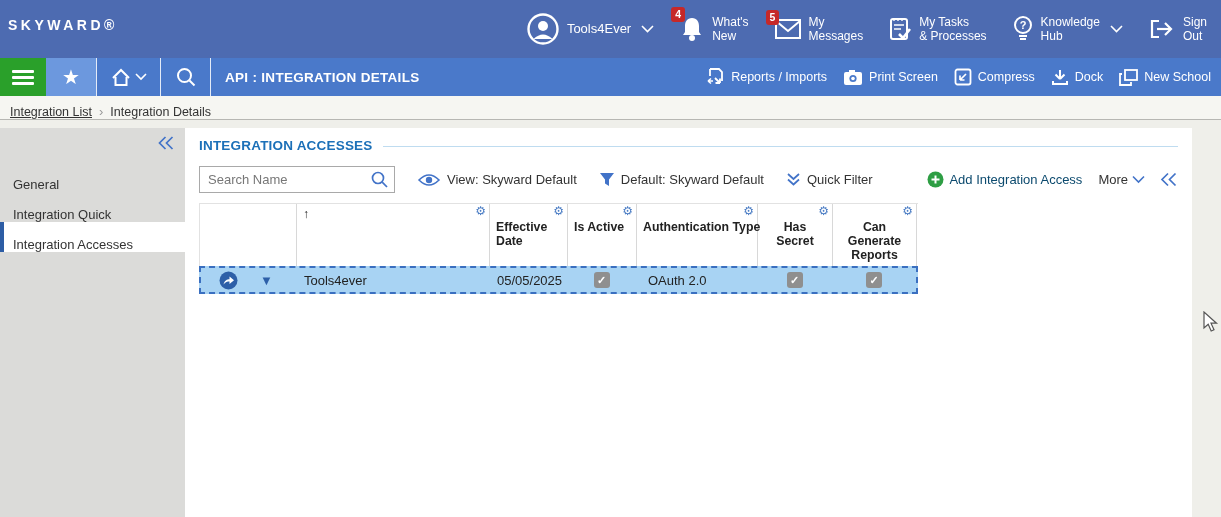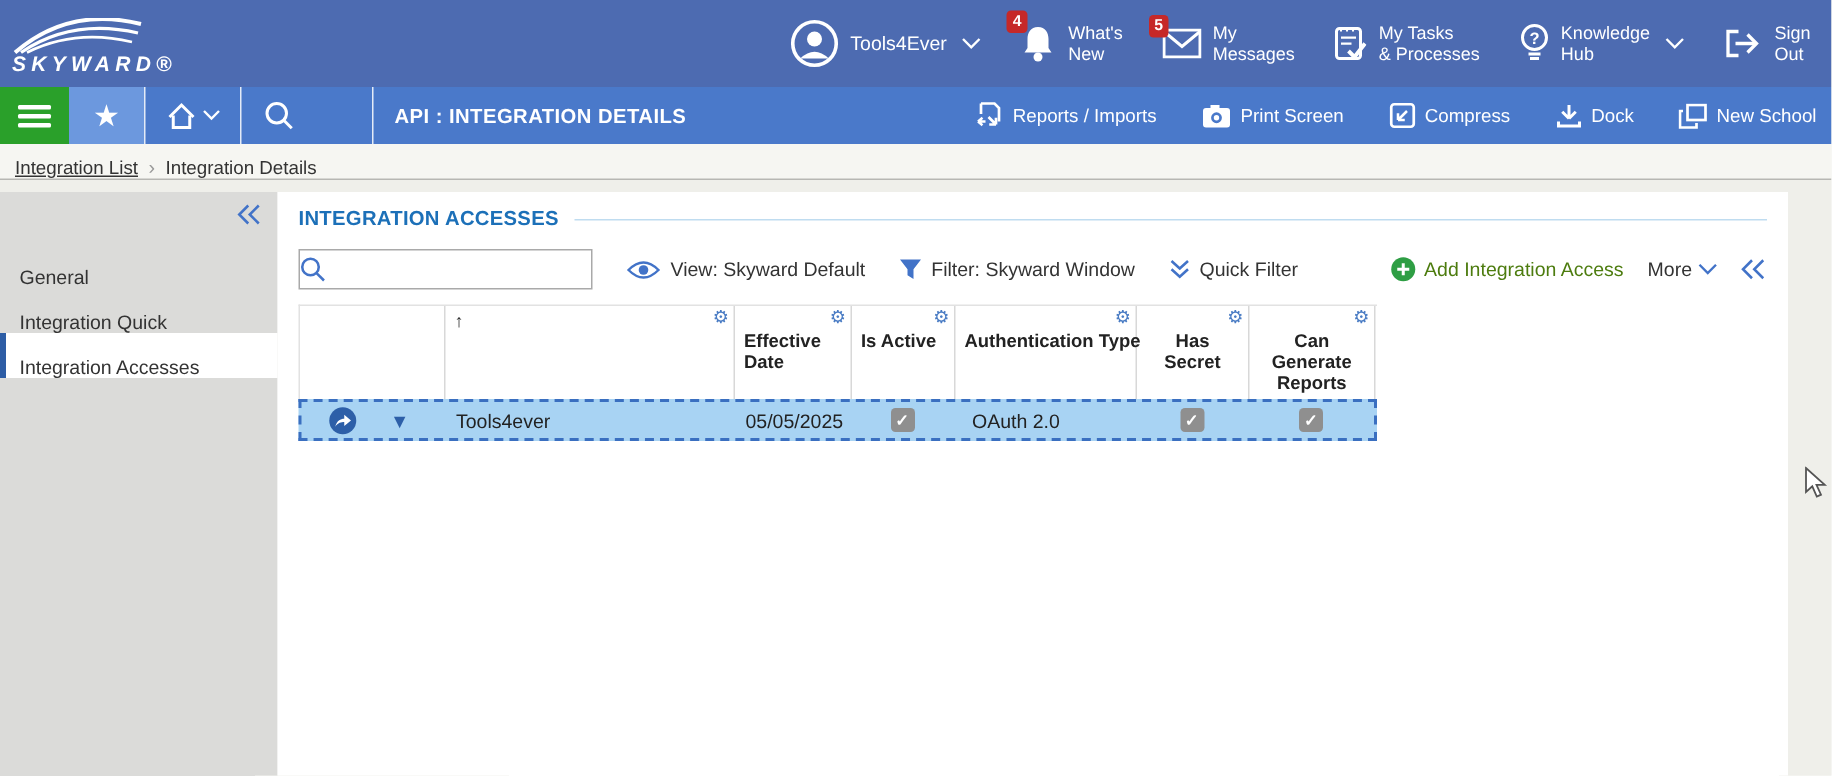--- a/index.html
+++ b/index.html
@@ -1,42 +1,42 @@
 <!DOCTYPE html>
 <html><head>
 <meta charset="utf-8">
 <style>
   * { margin:0; padding:0; box-sizing:border-box; }
   html,body { width:1221px; height:517px; overflow:hidden; }
   body { font-family:"Liberation Sans", sans-serif; position:relative; background:#efefea; }
 
   
   .topbar { height:58px; background:#4d6bb1; display:flex; align-items:center; color:#fff; }
-  .logo { width:104px; padding:4px 0 0 8px; display:flex; flex-direction:column; align-items:flex-start;font-style:italic; }
+  .logo { width:104px; padding:4px 0 0 8px; display:flex; flex-direction:row; align-items:flex-start; }
   .brand-text { font-weight:bold; font-size:14px; letter-spacing:3.5px; margin-top:-2px; white-space:nowrap; }
   .school-title { font-weight:bold; font-size:13px; align-self:flex-start; margin:10px 0 0 4px; }
   .topbar-right { margin-left:auto; display:flex; align-items:center; gap:26px; padding-right:14px; }
   .tb-item { display:flex; align-items:center; gap:8px; cursor:pointer; }
   .tb-label { font-size:12px; line-height:1.2; }
   .icon-wrap { position:relative; display:flex; align-items:center; }
   .badge { position:absolute; top:-9px; left:-9px; background:#c62828; color:#fff; font-size:10.5px; font-weight:bold;
            padding:1px 4px; border-radius:3px; line-height:1.2; }
   .chev-sm { margin-left:2px; }
 
   
   .toolbar { height:38px; background:#4a79ca; display:flex; align-items:stretch; color:#fff; }
   .tb-btn { display:flex; align-items:center; justify-content:center; cursor:pointer; }
   .btn-menu { width:46px; background:#2aa02a; flex-direction:column; gap:3px; }
   .btn-menu i { display:block; width:22px; height:3px; background:#fff; border-radius:1px; }
   .btn-fav { width:50px; background:#6c98de; font-size:20px; }
   .grp-home { width:64px; border-left:1px solid rgba(255,255,255,.85); gap:4px; }
   .grp-search { width:50px; border-left:1px solid rgba(255,255,255,.85); }
   .tb-title { border-left:1px solid rgba(255,255,255,.85); display:flex; align-items:center; padding-left:14px;
-              font-weight:bold; font-size:13.5px; letter-spacing:.3px;margin-left:38px; }
-  .toolbar-actions { margin-left:auto; display:flex; align-items:center; gap:30px; padding-right:10px; }
+              font-weight:bold; font-size:13.5px; letter-spacing:.3px; }
+  .toolbar-actions { margin-left:auto; display:flex; align-items:center; gap:16px; padding-right:10px; }
   .tb-action { display:flex; align-items:center; gap:6px; font-size:12.5px; cursor:pointer; white-space:nowrap; }
 
   
   .breadcrumb { height:24px; background:#f6f6f2; border-bottom:1px solid #b7b7b3; display:flex; align-items:flex-end;
                 padding-left:10px; font-size:12.5px; color:#333; }
   .bc-link { text-decoration:underline; cursor:pointer; }
   .bc-sep { color:#999; margin:0 7px; font-size:13px; }
 
   
   .page { height:434px; display:flex; padding:8px 29px 0 0; background:#efefea; }
@@ -51,21 +51,21 @@
   .page-heading { font-size:13.5px; font-weight:bold; color:#1c70b8; letter-spacing:.2px; white-space:nowrap; }
   .heading-rule { flex:1; height:1px; background:#bfdcf0; margin-left:10px; margin-top:2px; }
 
   .controls-row { margin-top:13px; display:flex; align-items:center; }
   .search-wrap { width:196px; height:27px; border:1px solid #a9a9a9; background:#fff; display:flex; align-items:center; }
   .search-wrap input { flex:1; border:0; outline:none; font-size:13px; padding-left:8px; color:#333; font-family:inherit; min-width:0; }
   .search-wrap input::placeholder { color:#777; }
   .search-wrap .mag { margin-right:6px; }
   .ctrl { margin-left:22px; display:flex; align-items:center; gap:6px; font-size:13px; color:#333; cursor:pointer; white-space:nowrap; }
   .controls-right { margin-left:auto; display:flex; align-items:center; }
-  .add-ctrl { display:flex; align-items:center; gap:5px; font-size:13px; color:#4d7c0f; cursor:pointer; white-space:nowrap; }
+  .add-ctrl { display:flex; align-items:center; gap:5px; font-size:13px; color:#0c4a6e; cursor:pointer; white-space:nowrap; }
   .more-ctrl { margin-left:16px; display:flex; align-items:center; gap:4px; font-size:13px; color:#333; cursor:pointer; }
   .collapse-right { margin-left:14px; cursor:pointer; display:flex; align-items:center; }
 
   
   .grid { margin-top:10px; width:719px; }
   .thead { display:flex; border-top:1px solid #e2e2e2; border-left:1px solid #e2e2e2; }
   .th { position:relative; border-right:1px solid #d8d8d8; min-height:46px; padding:2px 6px 4px 6px;
         font-size:12.3px; font-weight:bold; color:#222; }
   .th .gear { position:absolute; top:0px; right:3px; font-family:"DejaVu Sans", sans-serif; font-size:12px;
               color:#4a7cc4; font-weight:normal; cursor:pointer; }
@@ -287,39 +287,40 @@
   </div>
 
   <div class="content">
     <div class="heading-row">
       <span class="page-heading">INTEGRATION ACCESSES</span>
       <span class="heading-rule"></span>
     </div>
 
     <div class="controls-row">
       <div class="search-wrap">
+        <input type="text" placeholder="Search Name" style="">
         <svg class="mag" width="17" height="17" viewBox="0 0 17 17">
           <circle cx="7" cy="7" r="5.5" fill="none" stroke="#4273c8" stroke-width="1.7"></circle>
           <line x1="11.2" y1="11.2" x2="16" y2="16" stroke="#4273c8" stroke-width="1.7"></line>
         </svg>
       </div>
 
       <div class="ctrl">
         <svg width="24" height="14" viewBox="0 0 24 14">
           <path d="M2 7 Q12 -3 22 7 Q12 17 2 7 Z" fill="none" stroke="#4273c8" stroke-width="1.6"></path>
           <circle cx="12" cy="7" r="3.2" fill="#4273c8"></circle>
         </svg>
         <span>View: Skyward Default</span>
       </div>
 
       <div class="ctrl">
         <svg width="16" height="16" viewBox="0 0 16 16">
           <path d="M1 1 L15 1 L10 7.5 L10 14 L6 11.5 L6 7.5 Z" fill="#4273c8"></path>
         </svg>
-        <span>Filter: Skyward Window</span>
+        <span>Default: Skyward Default</span>
       </div>
 
       <div class="ctrl">
         <svg width="15" height="15" viewBox="0 0 15 15">
           <path d="M2 2 L7.5 7 L13 2" fill="none" stroke="#4273c8" stroke-width="1.7"></path>
           <path d="M2 7.5 L7.5 12.5 L13 7.5" fill="none" stroke="#4273c8" stroke-width="1.7"></path>
         </svg>
         <span>Quick Filter</span>
       </div>
 

